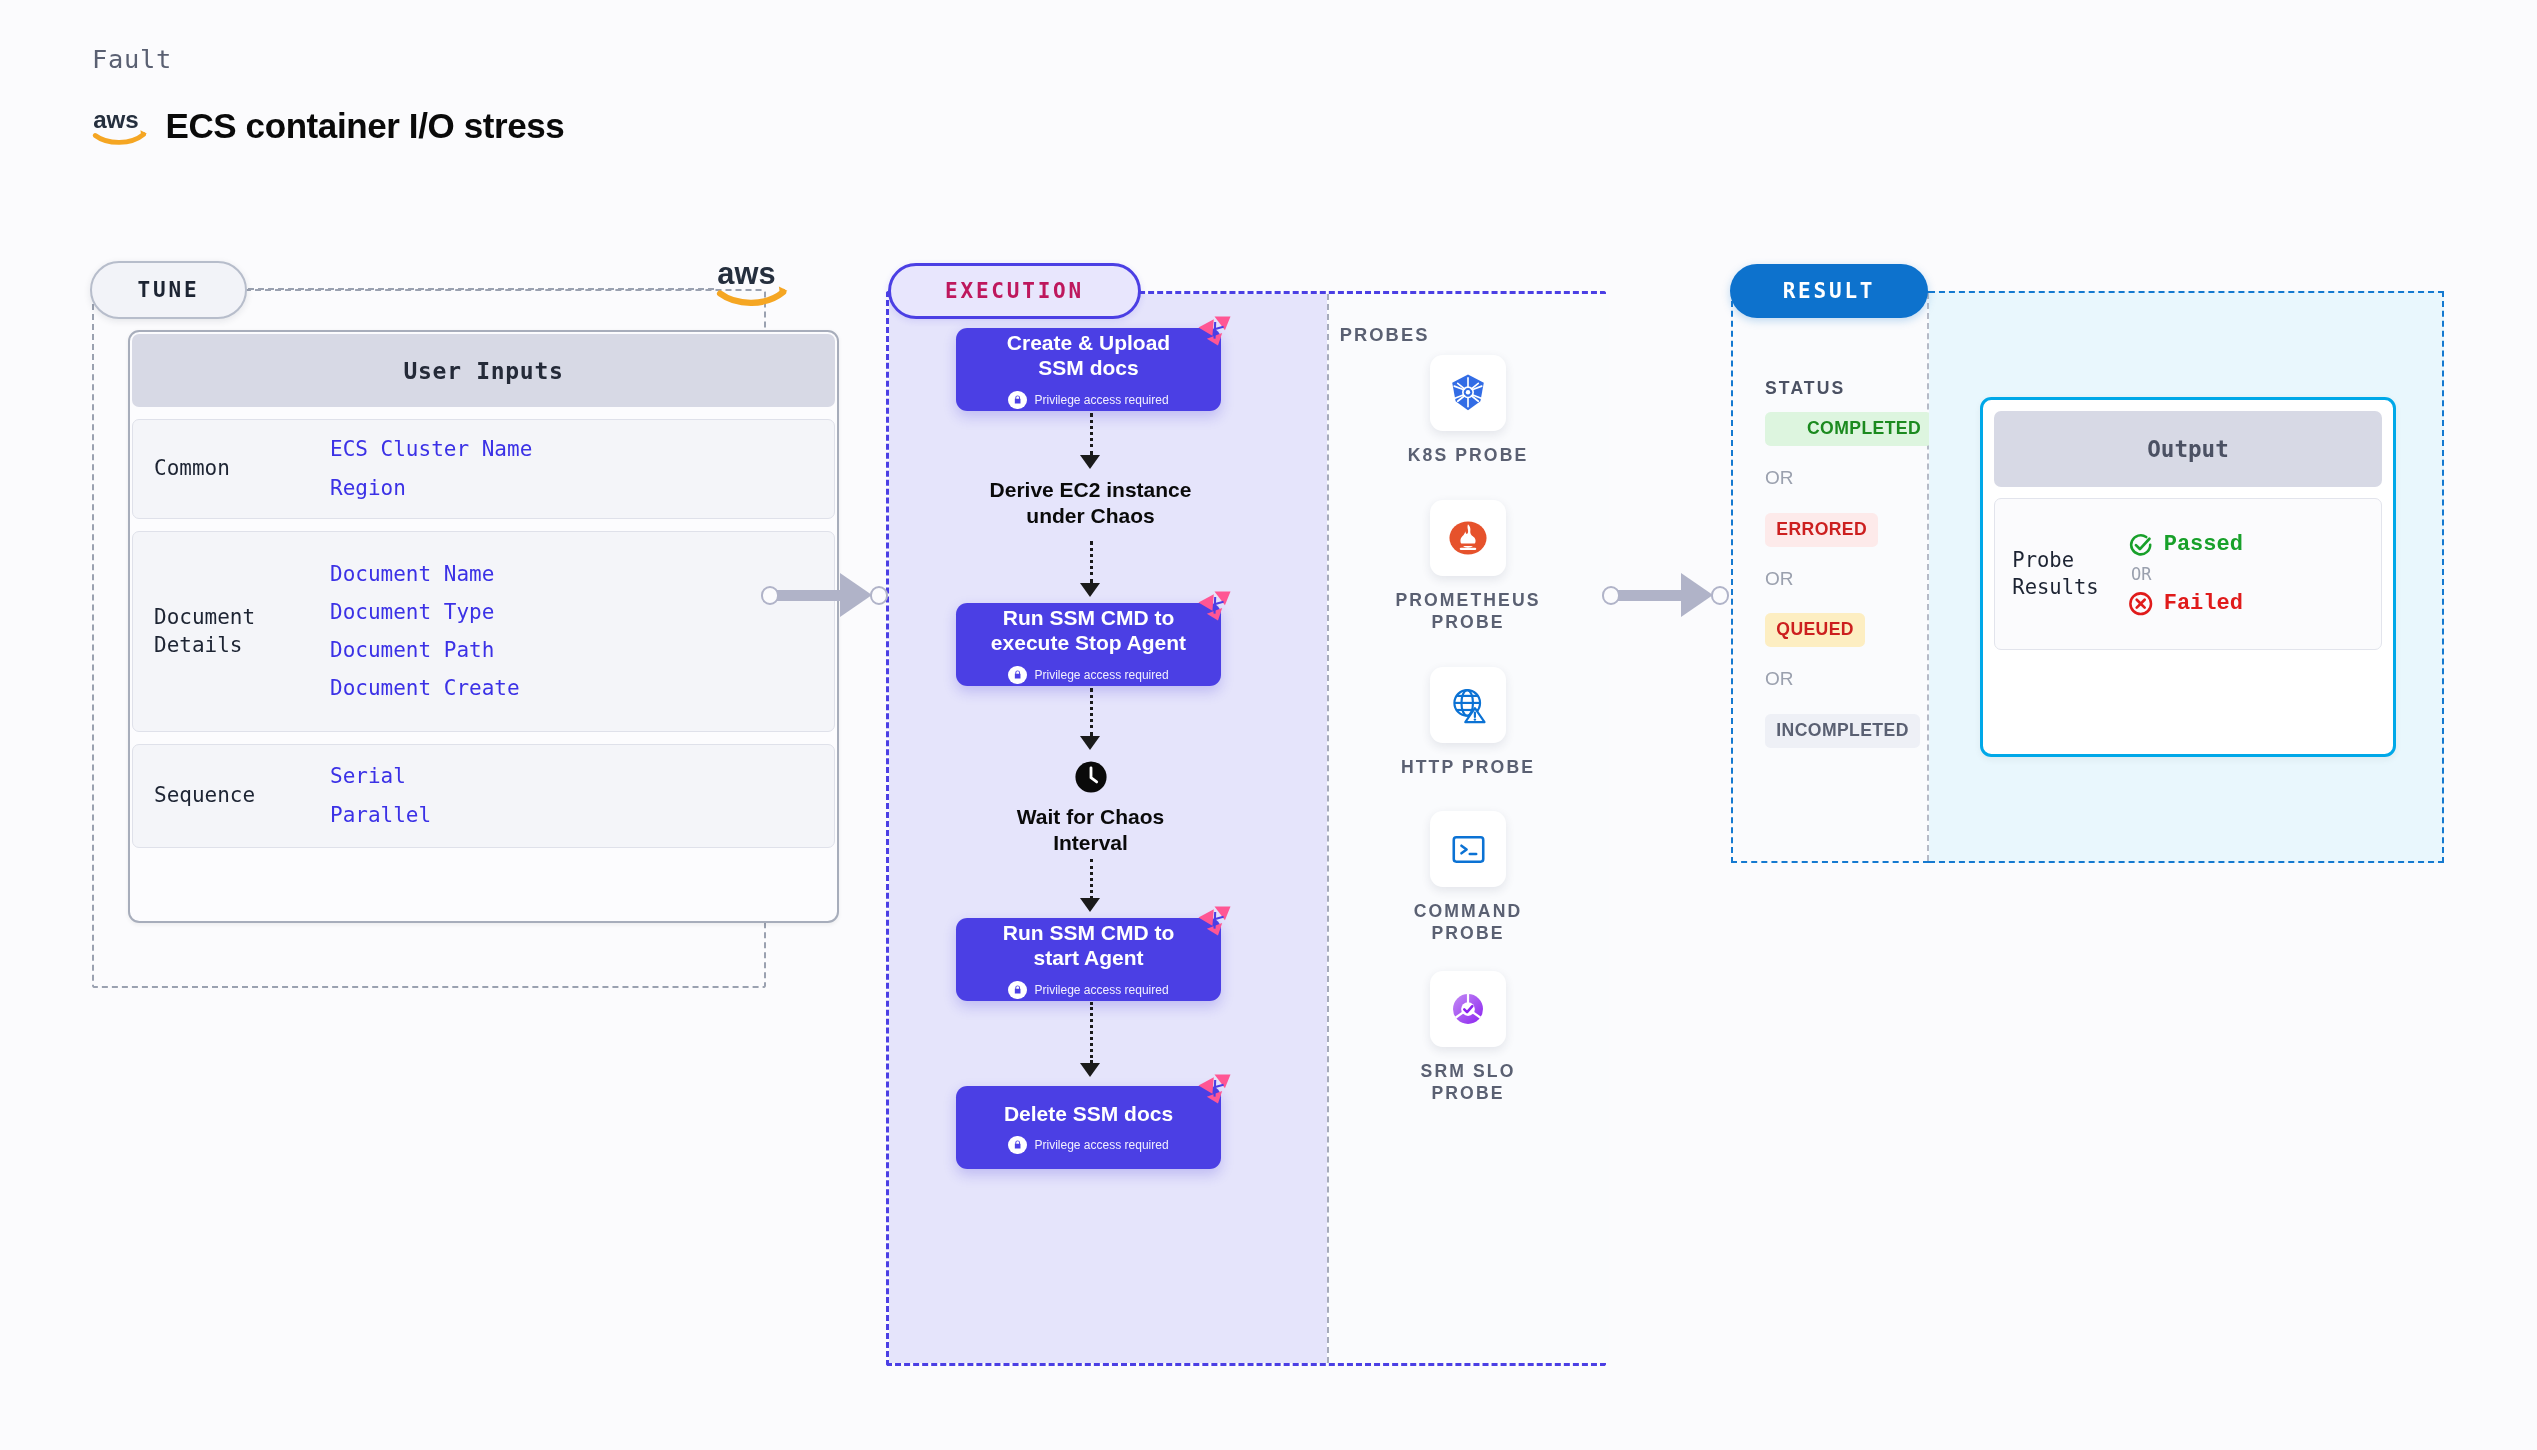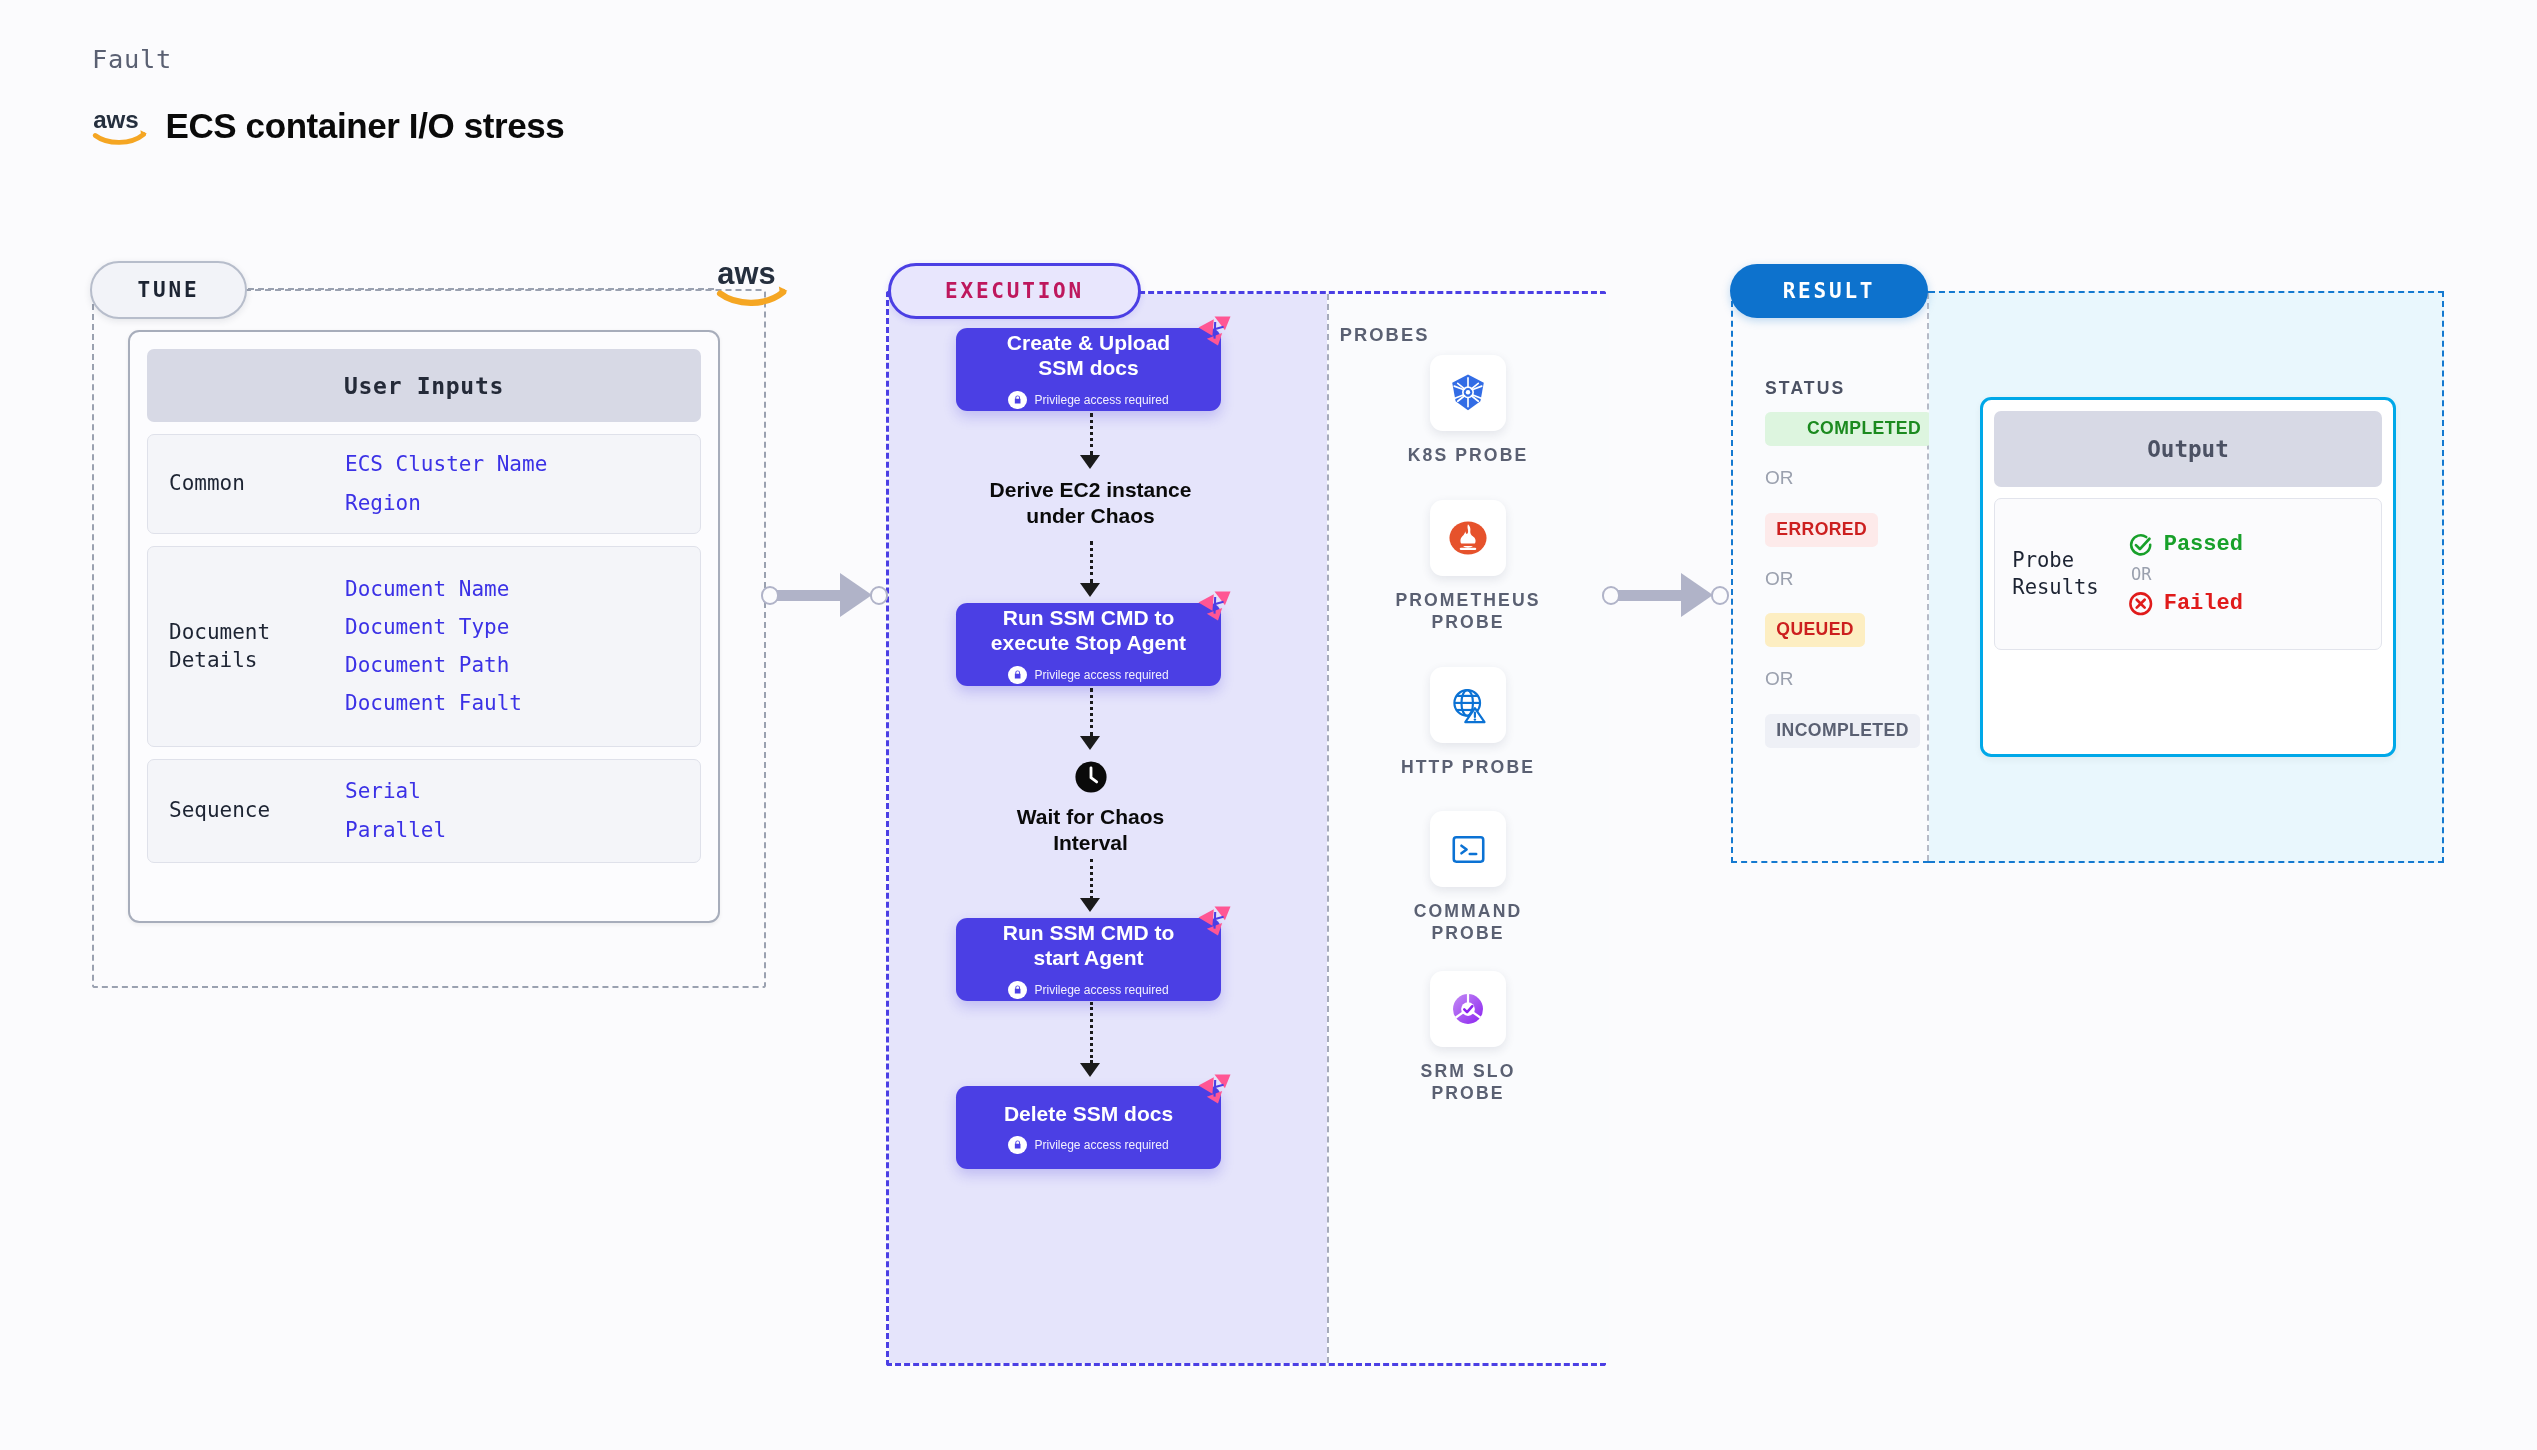--- a/index.html
+++ b/index.html
@@ -50,24 +50,24 @@
   }
   #tune-dash-to-aws {
     position: absolute; left: 248px; top: 288px;
     width: 466px; height: 0;
     border-top: 2.8px dashed #9aa1b0; z-index: 3;
   }
   #aws-logo-tune { position: absolute; left: 714px; top: 253px; width: 78px; height: 56px; z-index: 4; }
 
   #user-inputs-card {
     position: absolute; left: 34px; top: 39px;
-    width: 592px; height: 593px;
+    width: 711px; height: 593px;
     border: 2.8px solid #a7adbb; border-radius: 11.3px;
     background: #fcfcfe;
-    padding: 17px;
+    padding: 2px;
     box-shadow: 0 1.4px 4.2px rgba(0,0,0,.06);
   }
   #user-inputs-header {
     height: 73px; background: #d7d9e5;
     border-radius: 7px;
     display: flex; align-items: center; justify-content: center;
     font-family: "DejaVu Sans Mono", monospace;
     font-size: 23px; font-weight: 700; color: #242a38;
     letter-spacing: 0.7px;
   }
@@ -289,21 +289,21 @@
 
     <div id="grp-docs" class="input-group">
       <div class="ig-label">
         <div>Document</div>
         <div>Details</div>
       </div>
       <div class="ig-values">
         <span>Document Name</span>
         <span>Document Type</span>
         <span>Document Path</span>
-        <span>Document Fault</span>
+        <span>Document Create</span>
       </div>
     </div>
 
     <div id="grp-seq" class="input-group">
       <div class="ig-label">Sequence</div>
       <div class="ig-values">
         <span>Serial</span>
         <span>Parallel</span>
       </div>
     </div>

